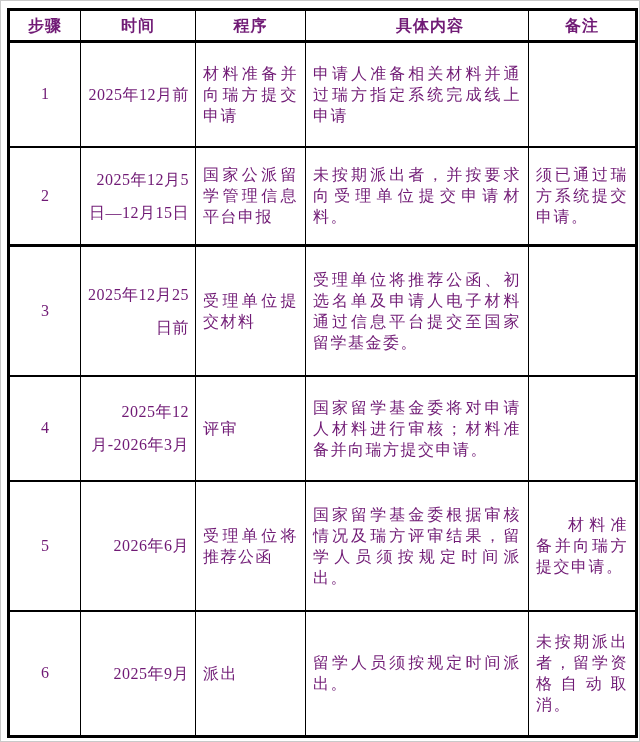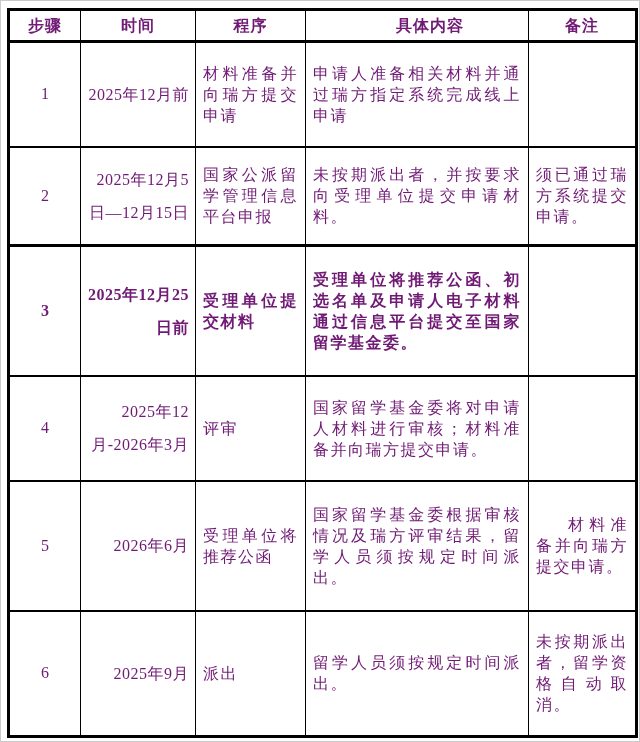--- a/index.html
+++ b/index.html
@@ -44,21 +44,20 @@
     padding: 2px 4px;
     line-height: 24px;
     letter-spacing: 1px;
   }
   .schedule th.hdr-content {
     text-align: center;
     padding-left: 30px;
   }
   .schedule tr.thick-top td {
     border-top-width: 3px;
-    font-weight: bold;
   }
   td.c-step {
     text-align: center;
     line-height: 24px;
     padding: 2px;
   }
   td.c-text {
     text-align: justify;
     padding: 4px 7px;
     line-height: 21px;

